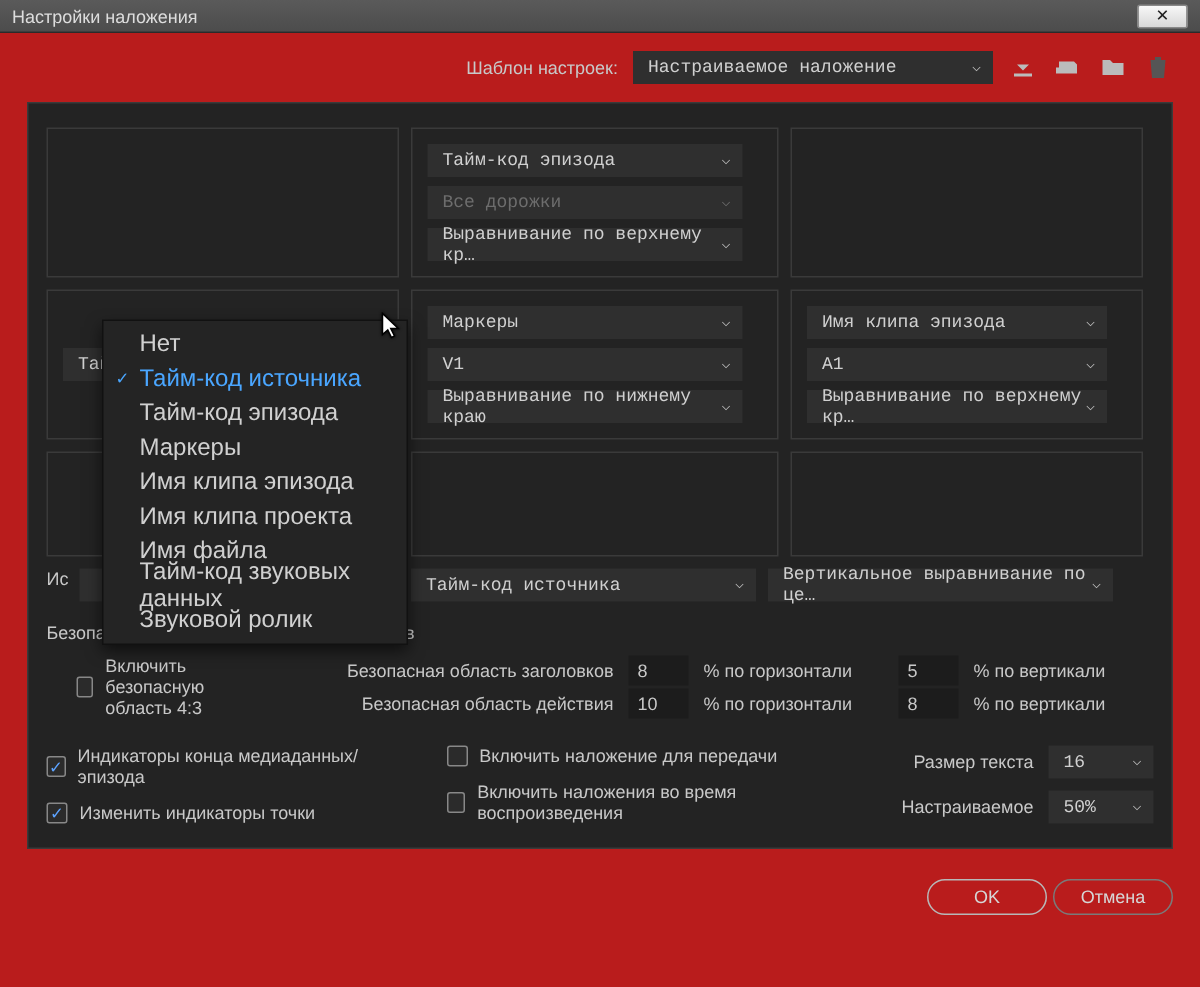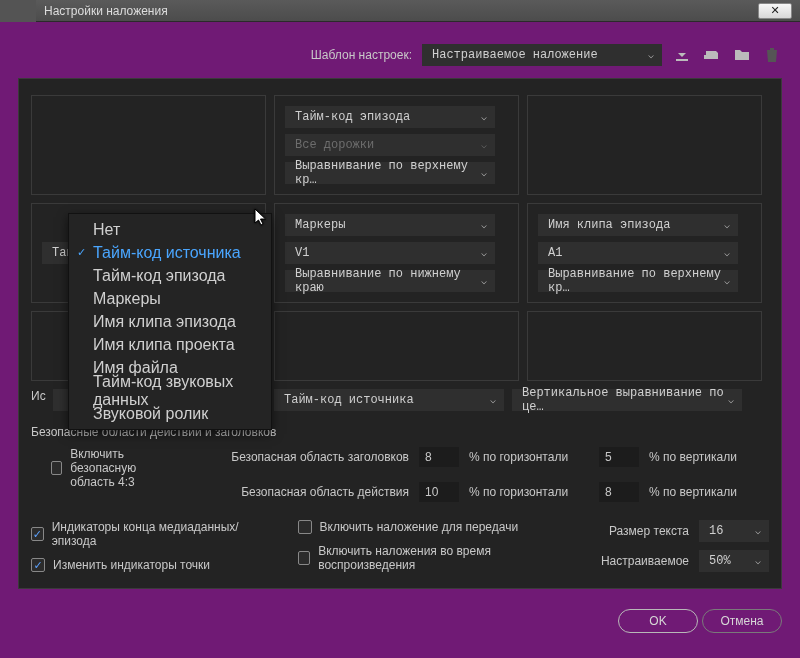--- a/index.html
+++ b/index.html
@@ -13,36 +13,35 @@
     overflow: hidden;
     position: relative;
   }
   .titlebar {
     background: linear-gradient(#5a5a5a,#4c4c4c);
     height: 22px;
     display: flex;
     align-items: center;
     padding: 0 8px;
     border-bottom: 1px solid #2a2a2a;
-    margin-left: 36px;
   }
   .titlebar .title { flex: 1; color: #ddd; }
   .titlebar .close {
     width: 34px; height: 16px;
     border: 1px solid #888;
     display: flex; align-items: center; justify-content: center;
     font-size: 11px; color: #222;
     background: linear-gradient(#f7f7f7,#d8d8d8);
     border-radius: 2px;
   }
   .body {
     position: absolute;
     top: 22px; left: 0; right: 0; bottom: 0;
-    background: #701a75;
-    padding: 22px 18px;
+    background: #b91c1c;
+    padding: 12px 18px;
   }
   .inner-panel {
     border: 1px solid #3a3a3a;
     padding: 10px 12px 16px 12px;
     background: #232323;
   }
   .preset-row {
     display: flex; align-items: center; justify-content: flex-end;
     gap: 10px; padding-bottom: 12px;
   }
@@ -107,21 +106,21 @@
     background: #2b2b2b;
     display: flex; align-items: center; justify-content: center;
     color: #5da3ff;
     font-size: 11px;
   }
   .chk.checked .box { color: #5da3ff; }
   .chk:not(.checked) .box { color: transparent; }
   .safe-fields {
     display: grid;
     grid-template-columns: 200px 40px 120px 40px 120px;
-    gap: 15px 10px;
+    gap: 2px 10px;
     margin-left: 40px;
     align-items: center;
   }
   .field-label { text-align: right; color: #c8c8c8; }
   .numbox {
     width: 40px; height: 20px;
     background: #1c1c1c;
     border: none;
     color: #c8c8c8;
     padding: 0 6px;

